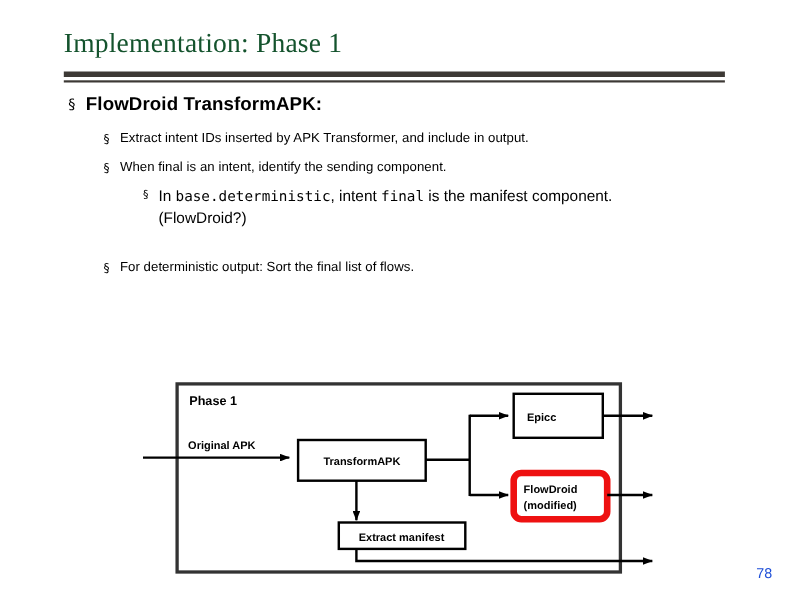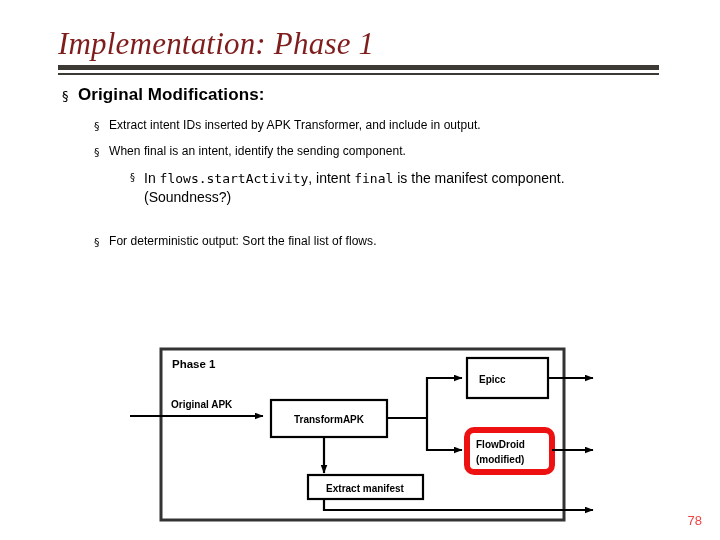--- a/index.html
+++ b/index.html
@@ -15,26 +15,25 @@
     font-family: "Liberation Sans", sans-serif;
     color: #000000;
   }
 
   
   .slide-title {
     position: absolute;
     left: 58px;
     top: 26px;
     font-family: "Liberation Serif", serif;
-    font-size: 31px;
+    font-size: 25px;
     font-weight: 400;
     letter-spacing: 0.2px;
-    color: #7f1d1d;
+    color: #14532d;
     white-space: nowrap;
-    font-style: italic;
   }
 
   .rule-thick {
     position: absolute;
     left: 58px;
     top: 65px;
     width: 601px;
     height: 5px;
     background: #3d3935;
   }
@@ -151,51 +150,51 @@
   .dg-epicc  { font-size: 10px; }
   .dg-fd     { font-size: 10px; }
 
   
   .page-num {
     position: absolute;
     right: 18px;
     bottom: 12px;
     font-family: "Liberation Sans", sans-serif;
     font-size: 13px;
-    color: #ef4444;
+    color: #1d4ed8;
   }
 </style>
 </head>
 <body>
 
 <div class="slide-title">Implementation: Phase 1</div>
 
 <div class="rule-thick"></div>
 <div class="rule-thin"></div>
 
 <div class="bullets">
 
   <div class="bullet lvl1">
     <span class="marker">§</span>
-    <span class="btext">Original Modifications:</span>
+    <span class="btext">FlowDroid TransformAPK:</span>
   </div>
 
   <div class="bullet lvl2">
     <span class="marker">§</span>
     <span class="btext">Extract intent IDs inserted by APK Transformer, and include in output.</span>
   </div>
 
   <div class="bullet lvl2">
     <span class="marker">§</span>
     <span class="btext">When final is an intent, identify the sending component.</span>
   </div>
 
   <div class="bullet lvl3">
     <span class="marker">§</span>
-    <span class="btext"><span>In </span><span class="code">flows.startActivity</span><span>, intent </span><span class="code">final</span><span> is the manifest component.</span><br><span>(Soundness?)</span></span>
+    <span class="btext"><span>In </span><span class="code">base.deterministic</span><span>, intent </span><span class="code">final</span><span> is the manifest component.</span><br><span>(FlowDroid?)</span></span>
   </div>
 
   <div class="spacer-before-last"></div>
 
   <div class="bullet lvl2">
     <span class="marker">§</span>
     <span class="btext">For deterministic output: Sort the final list of flows.</span>
   </div>
 
 </div>

